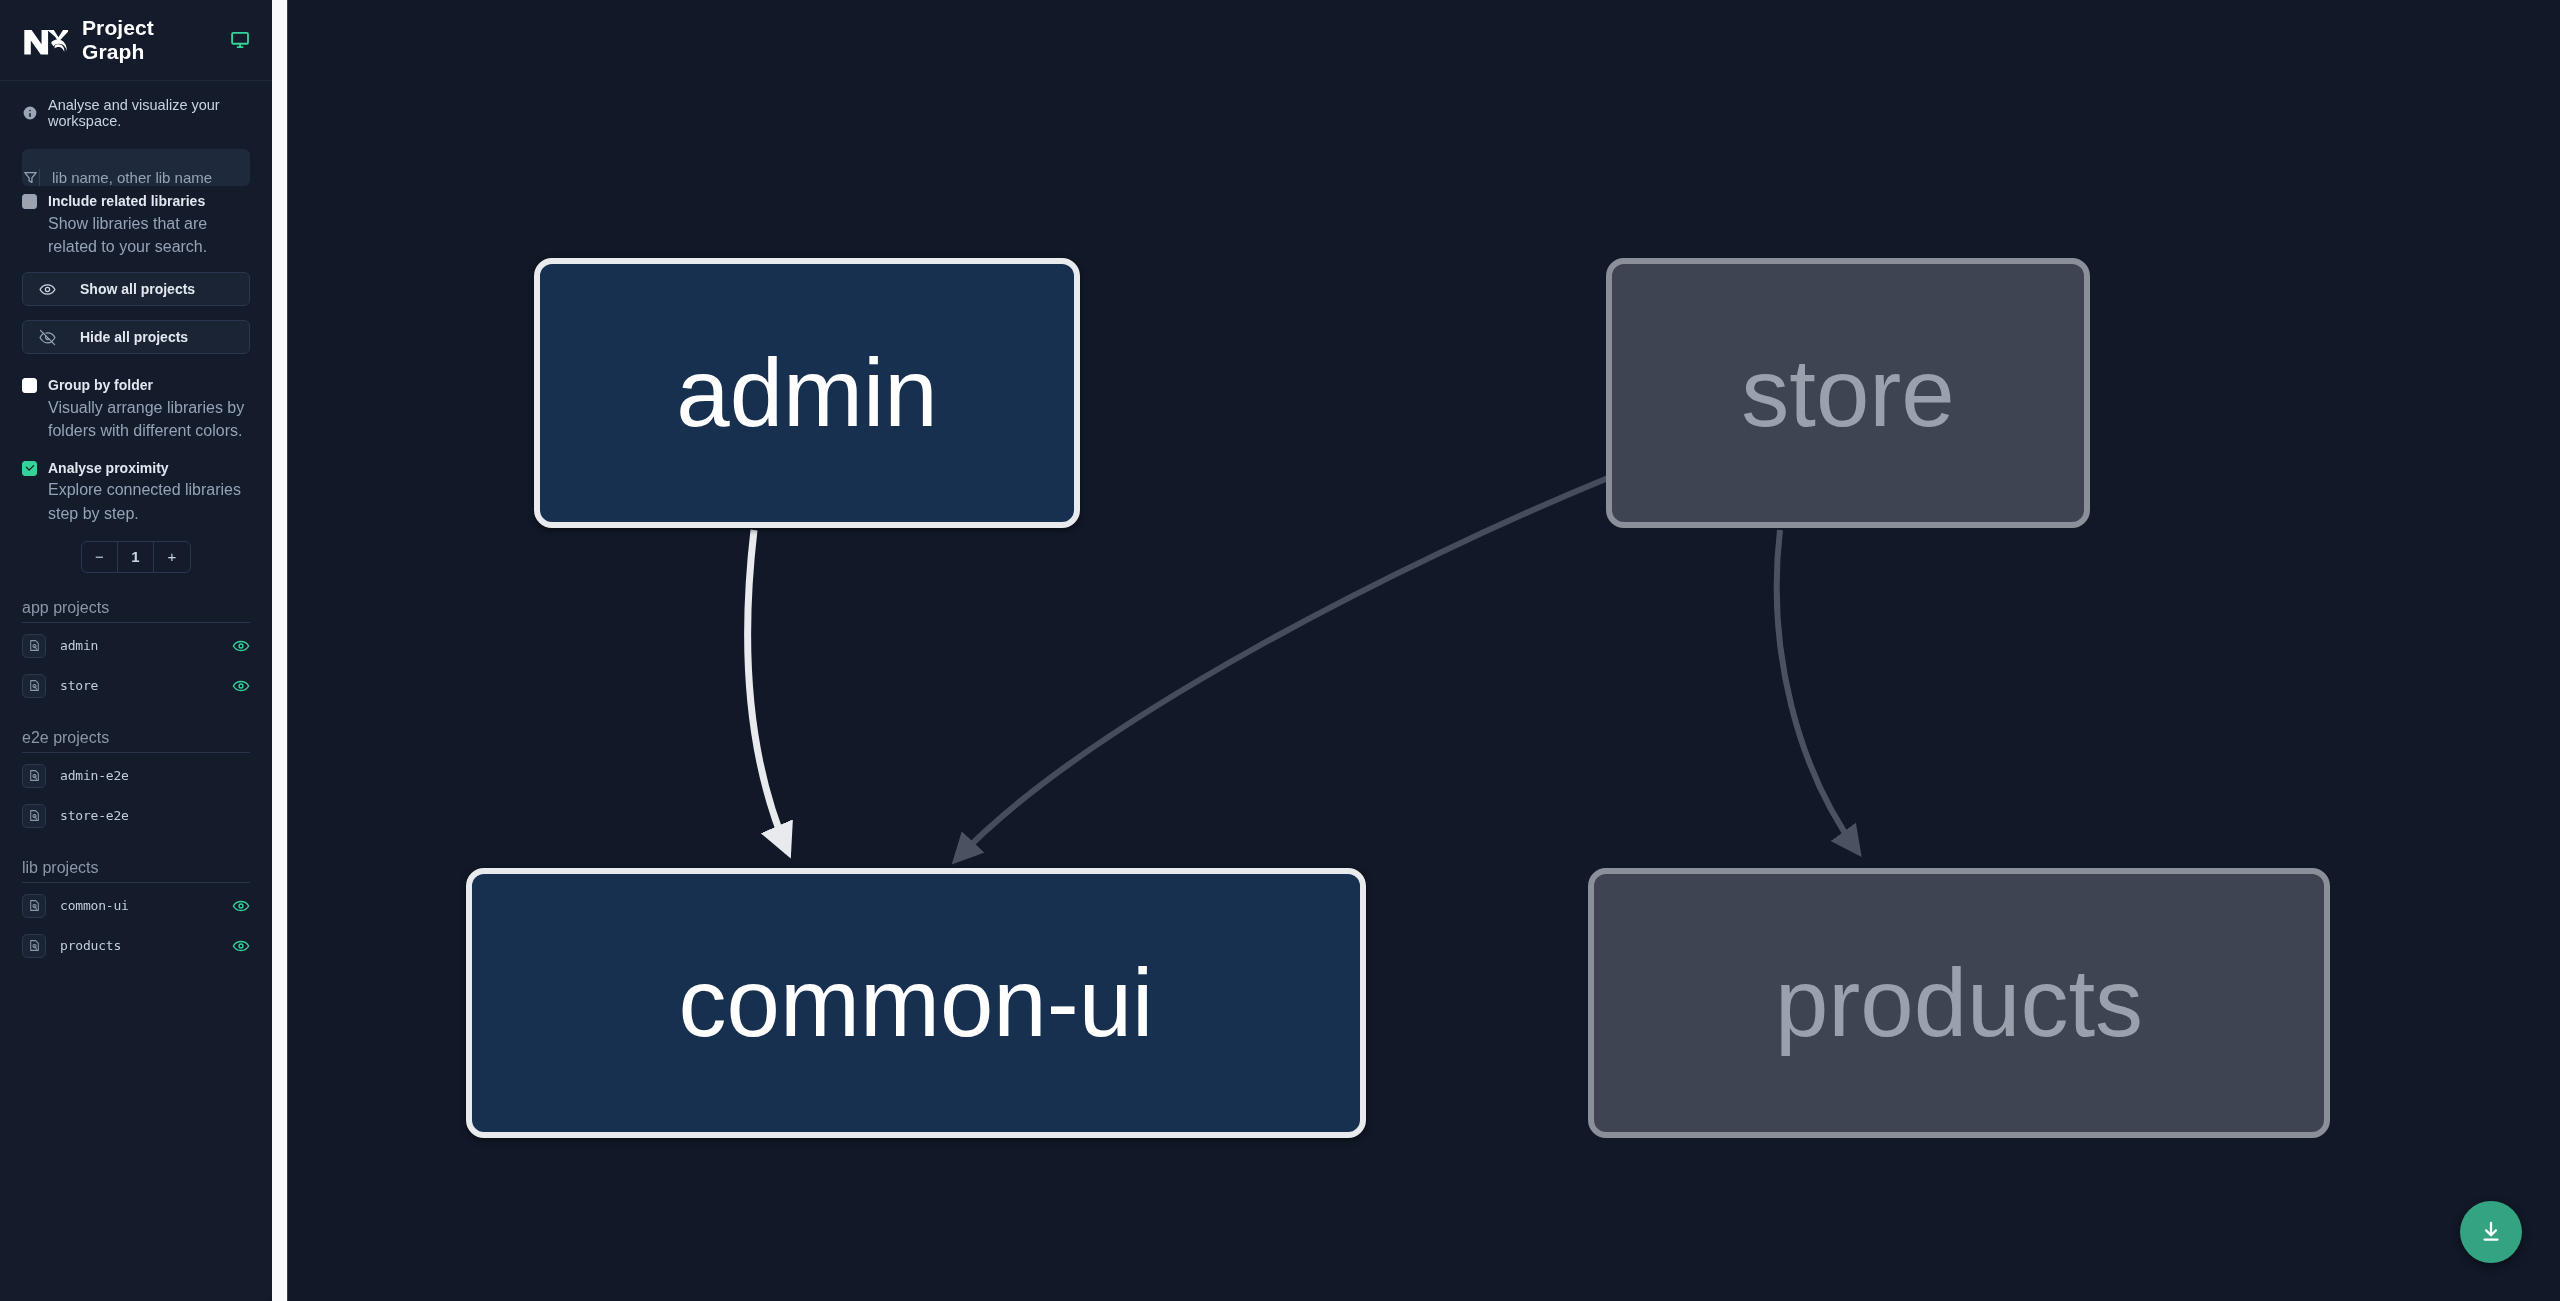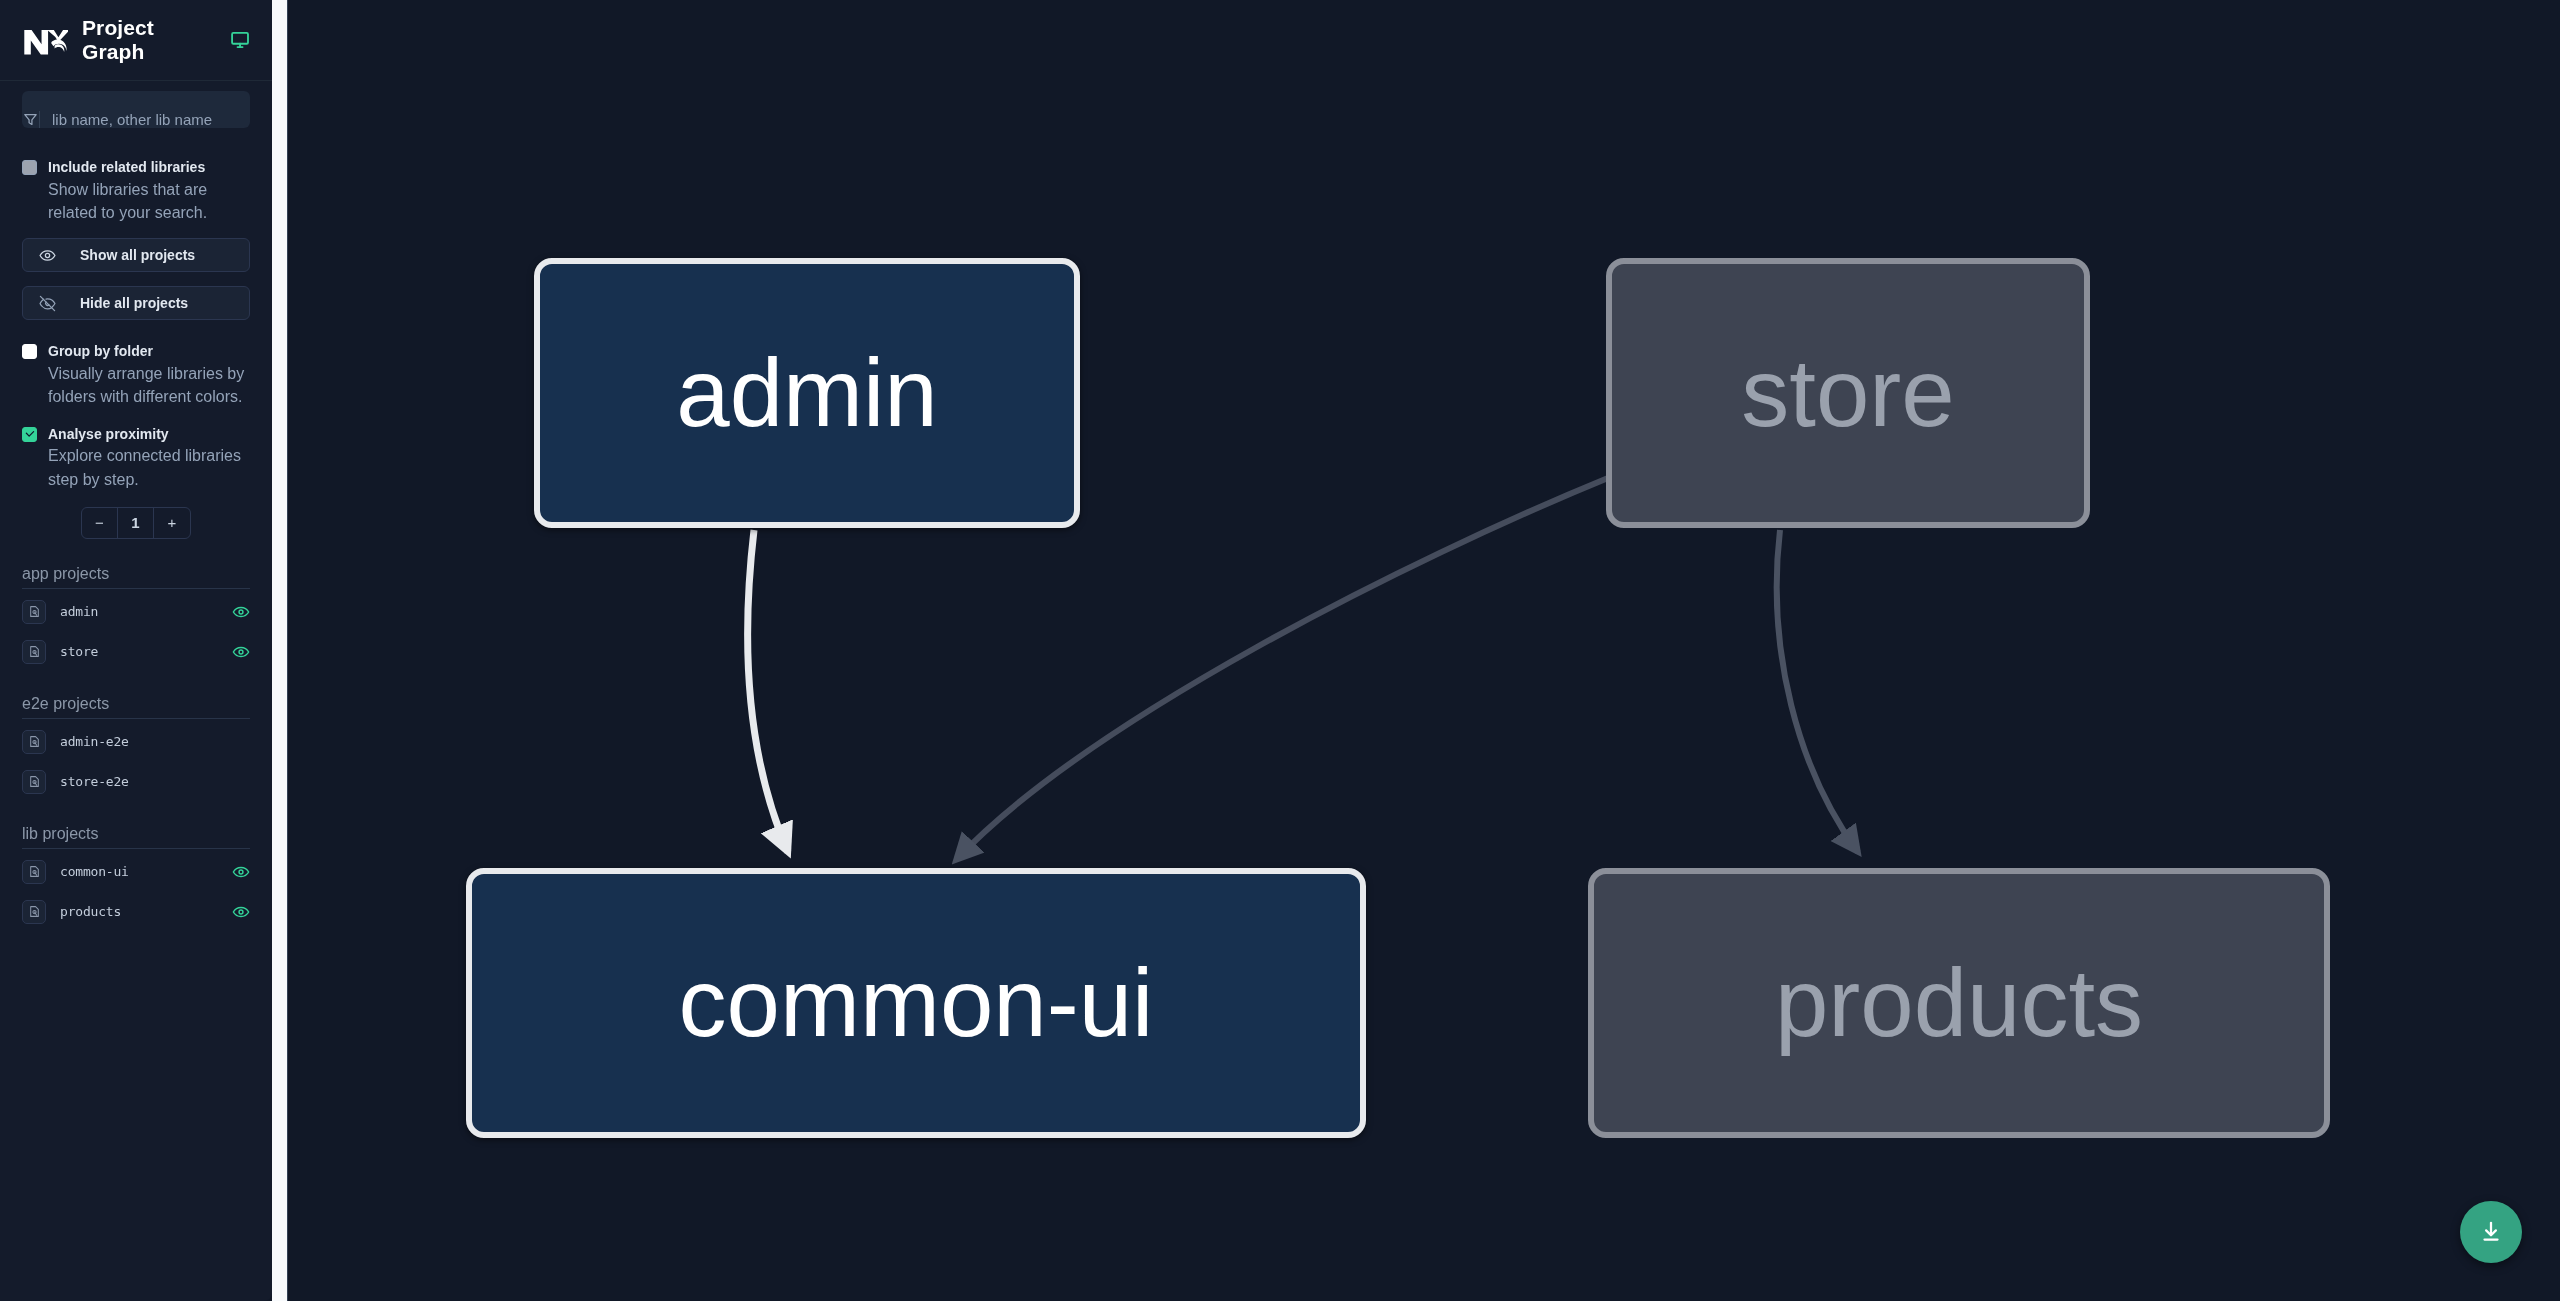--- a/index.html
+++ b/index.html
@@ -60,21 +60,21 @@
     border-right: 1px solid #334155;
   }
   .search-icon-box svg { width: 17px; height: 17px; }
   .search-input {
     flex:1; border:0; outline:0; background:transparent;
     color:#cbd5e1; font-size:15px; padding: 0 12px;
     font-family: "Liberation Sans", sans-serif;
   }
   .search-input::placeholder { color:#94a3b8; }
 
-  .chk-row { display:flex; gap:11px; margin-top: 30px; align-items:flex-start; }
+  .chk-row { display:flex; gap:11px; margin-top: 6px; align-items:flex-start; }
   .chk {
     width: 15px; height: 15px; border-radius: 3px; flex:0 0 auto; margin-top: 2px;
     border: 1px solid #94a3b8; background: #9ca3af;
     display:flex; align-items:center; justify-content:center;
   }
   .chk.white { background:#ffffff; border-color:#ffffff; }
   .chk.checked { background:#34d399; border-color:#34d399; }
   .chk svg { width: 12px; height: 12px; display:none; }
   .chk.checked svg { display:block; }
   .chk-texts { min-width:0; }
@@ -175,20 +175,26 @@
         <path fill="#ffffff" d="M85 57c7-6 17-5 22 2 3 4 4 9 3 14-2-6-5-10-10-12-5-2-11-1-15 3z"></path>
       </svg>
       <div class="sb-title">Project Graph</div>
       <svg class="monitor-ico" viewBox="0 0 24 24" fill="none" stroke="#34d399" stroke-width="2.2" stroke-linecap="round" stroke-linejoin="round">
         <rect x="2.5" y="3.5" width="19" height="13" rx="1.5"></rect>
         <line x1="9" y1="20.5" x2="15" y2="20.5"></line>
         <line x1="12" y1="16.5" x2="12" y2="20.5"></line>
       </svg>
     </div>
 
+    <div class="sb-sub">
+      <svg class="info-ico" viewBox="0 0 20 20" fill="#9aa6b8">
+        <path fill-rule="evenodd" d="M10 18a8 8 0 100-16 8 8 0 000 16zm1-11a1 1 0 11-2 0 1 1 0 012 0zm-1 3a1 1 0 00-1 1v3a1 1 0 102 0v-3a1 1 0 00-1-1z" clip-rule="evenodd"></path>
+      </svg>
+      <span>Analyse and visualize your workspace.</span>
+    </div>
 
     <div class="sb-scroll">
 
       <div class="search-wrap">
         <div class="search-icon-box">
           <svg viewBox="0 0 24 24" fill="none" stroke="#94a3b8" stroke-width="1.8" stroke-linecap="round" stroke-linejoin="round">
             <polygon points="4 5 20 5 14 12.5 14 19 10 16.5 10 12.5"></polygon>
           </svg>
         </div>
         <input class="search-input" type="text" value="" placeholder="lib name, other lib name" style="">

